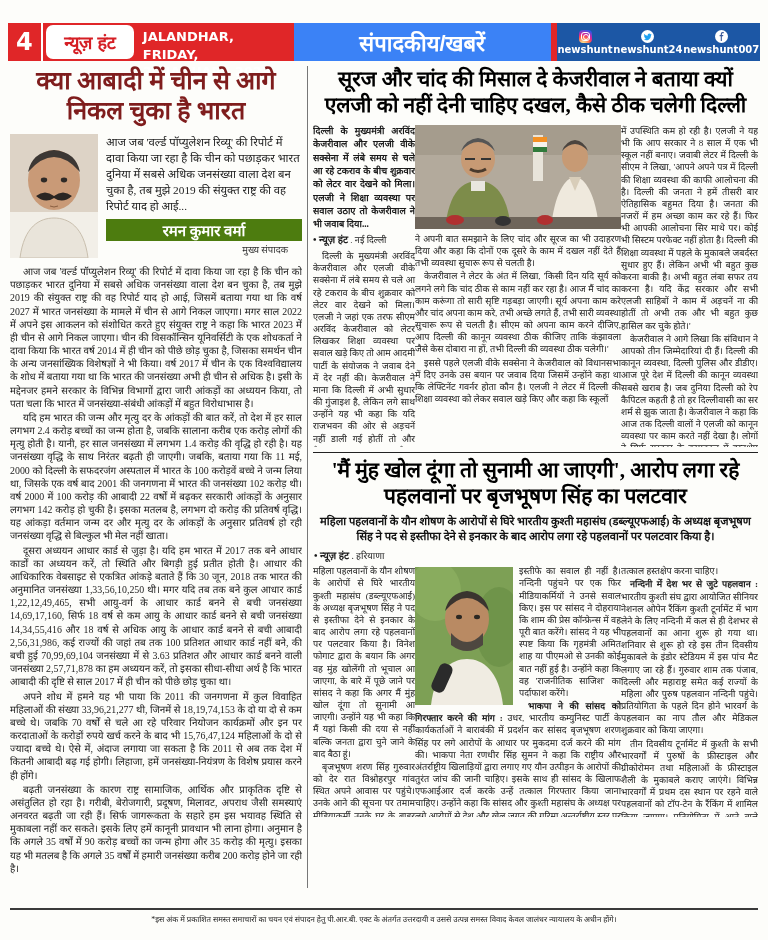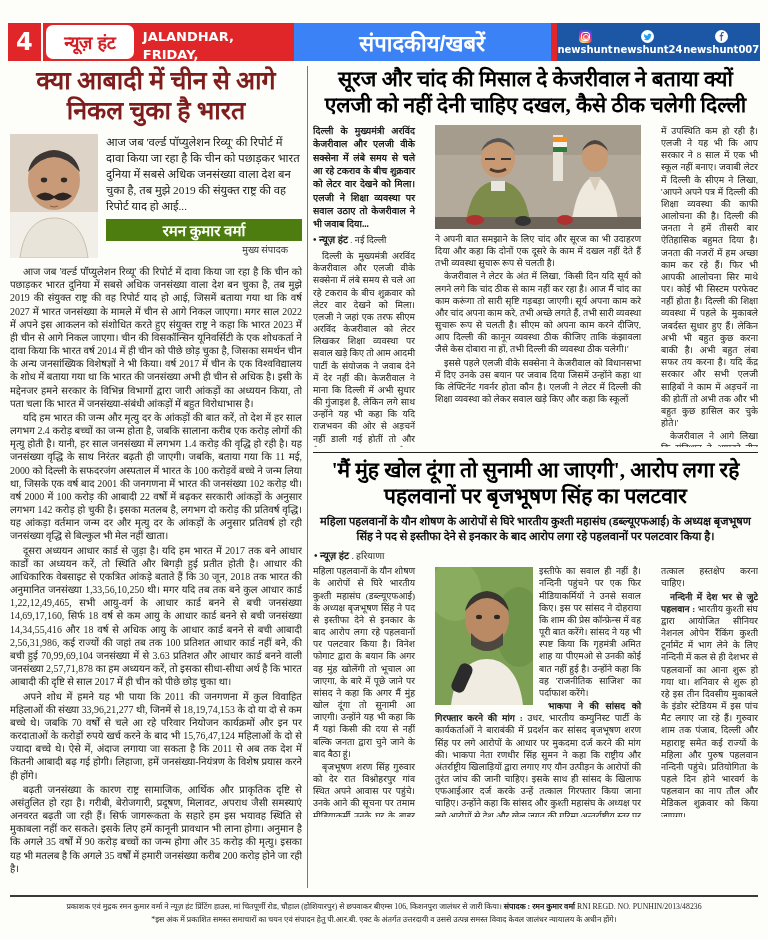--- a/index.html
+++ b/index.html
@@ -54,21 +54,21 @@
   .ed-photo { width:88px; height:124px; flex:none; background:linear-gradient(#efe9df,#d9cfc2); position:relative; overflow:hidden; }
   .ed-photo svg { display:block; }
   .ed-lede-right { flex:1; display:flex; flex-direction:column; }
   .ed-intro { font-size:11.3px; line-height:1.42; color:#222; }
   .ed-byline-bar { background:#4d7c0f; color:#fff; font-weight:bold; font-size:15px; text-align:center; padding:1px 4px; margin-top:5px; }
   .ed-role { text-align:right; font-size:9.5px; color:#333; padding:2px 14px 0 0; }
   .ed-body p { font-size:9.9px; line-height:1.33; text-align:justify; text-indent:13px; }
   
   .right-sec { flex:1; overflow:hidden; }
   .art-headline { font-size:21px; font-weight:bold; text-align:center; line-height:1.26; color:#000; }
-  .cols { display:flex; gap:20px; overflow:hidden; }
+  .cols { display:flex; gap:0; overflow:hidden; }
   .cols p { font-size:9.1px; line-height:1.34; text-align:justify; }
   .cols p + p, .ed-body p + p { margin-top:1px; }
   .cols p.ind { text-indent:9px; }
   .c-narrow1 { width:102px; flex:none; }
   .c-wide { width:206px; flex:none; }
   .c-narrow2 { flex:1; }
   .dl-cols { height:322px; margin-top:6px; }
   .dl-intro { font-size:9.4px !important; font-weight:bold; line-height:1.42 !important; }
   .byline { font-size:9.4px; margin:5px 0 4px; }
   .byline b { font-size:10px; }
@@ -243,19 +243,16 @@
             <p class="ind"><span class="bold-lead">नन्दिनी में देश भर से जुटे पहलवान : </span><span>भारतीय कुश्ती संघ द्वारा आयोजित सीनियर नेशनल ओपेन रैंकिंग कुश्ती टूर्नामेंट में भाग लेने के लिए नन्दिनी में कल से ही देशभर से पहलवानों का आना शुरू हो गया था। शनिवार से शुरू हो रहे इस तीन दिवसीय मुकाबले के इंडोर स्टेडियम में इस पांच मैट लगाए जा रहे हैं। गुरुवार शाम तक पंजाब, दिल्ली और महाराष्ट्र समेत कई राज्यों के महिला और पुरुष पहलवान नन्दिनी पहुंचे। प्रतियोगिता के पहले दिन होने भारवर्ग के पहलवान का नाप तौल और मेडिकल शुक्रवार को किया जाएगा।</span></p>
             <p class="ind">तीन दिवसीय टूर्नामेंट में कुश्ती के सभी भारवर्गों में पुरुषों के फ्रीस्टाइल और ग्रीकोरोमन तथा महिलाओं के फ्रीस्टाइल शैली के मुकाबले कराए जाएंगे। विभिन्न भारवर्गों में प्रथम दस स्थान पर रहने वाले पहलवानों को टॉप-टेन के रैंकिंग में शामिल किया जाएगा। प्रतियोगिता में आने वाले अधिकंश पहलवानों को अयोध्या और फैजाबाद शहर के विभिन्न होटल और धर्मशाला में ठहराने के प्रबन्ध किए गए हैं। प्रतियोगिता में प्रतिदिन सुबह शुरू होने वाले भारवर्गों के मुकाबले का समापन शाम तक फाइनल राउंड के बाद पदक अलंकरण समारोह से होगा।</p>
           </div>
         </div>
       </article>
 
     </div>
   </div>
 
   <footer class="page-footer">
-    <div>
-      <span>प्रकाशक एवं मुद्रक रमन कुमार वर्मा ने न्यूज़ हंट प्रिंटिंग हाउस, मां चितपूर्णी रोड, चौहाल (होशियारपुर) से छपवाकर बीएम्स 106, किशनपुरा जालंधर से जारी किया। </span><b>संपादक : रमन कुमार वर्मा </b><span>RNI REGD. NO. PUNHIN/2013/48236</span>
-    </div>
     <div>*इस अंक में प्रकाशित समस्त समाचारों का चयन एवं संपादन हेतु पी.आर.बी. एक्ट के अंतर्गत उत्तरदायी व उससे उत्पन्न समस्त विवाद केवल जालंधर न्यायालय के अधीन होंगे।</div>
   </footer>
 
 </div>
 
 </body></html>

